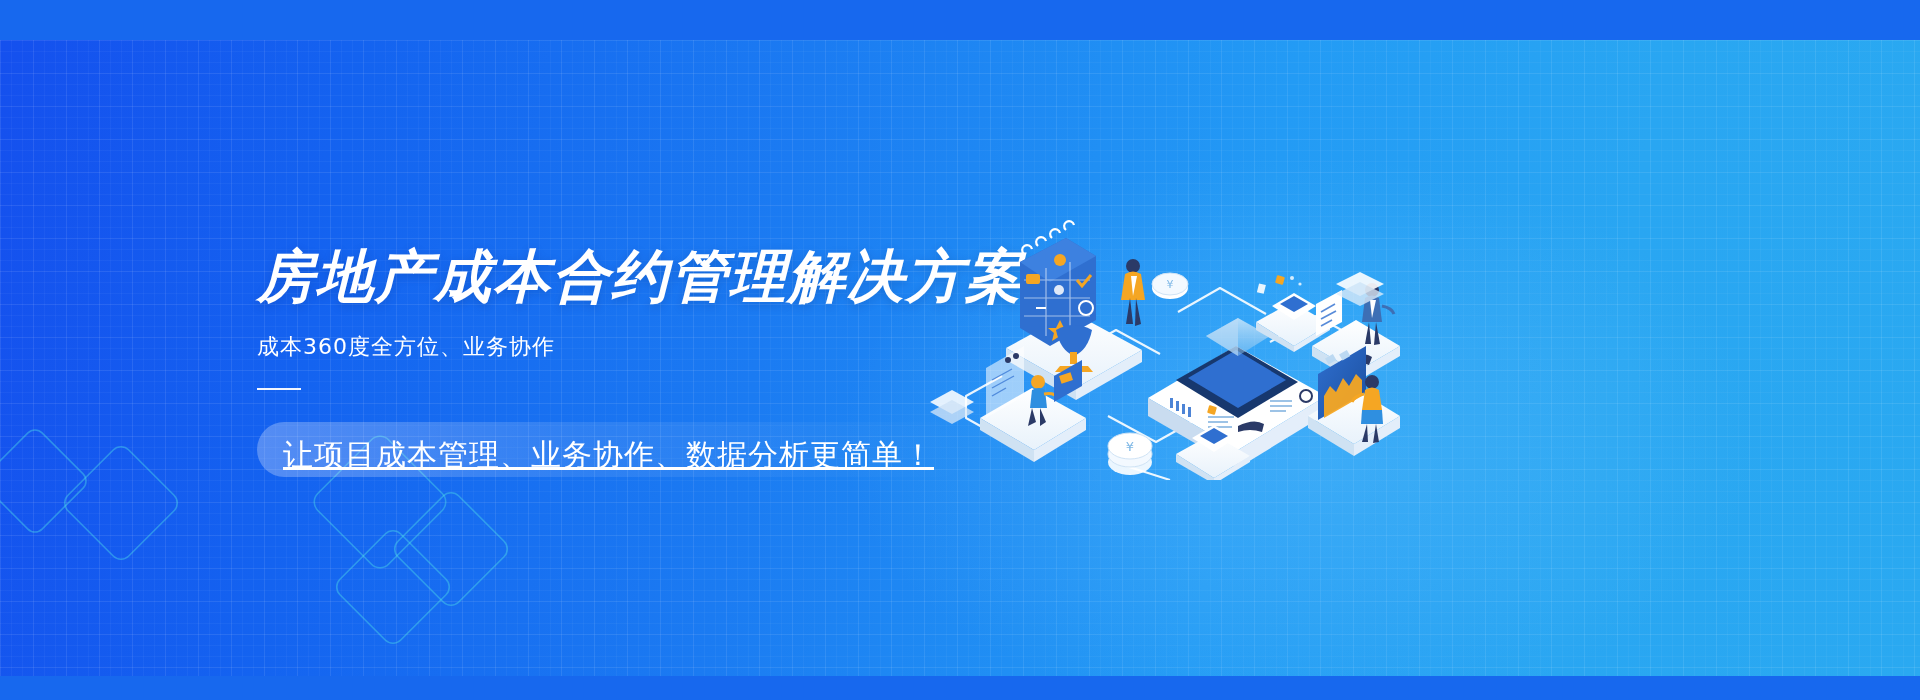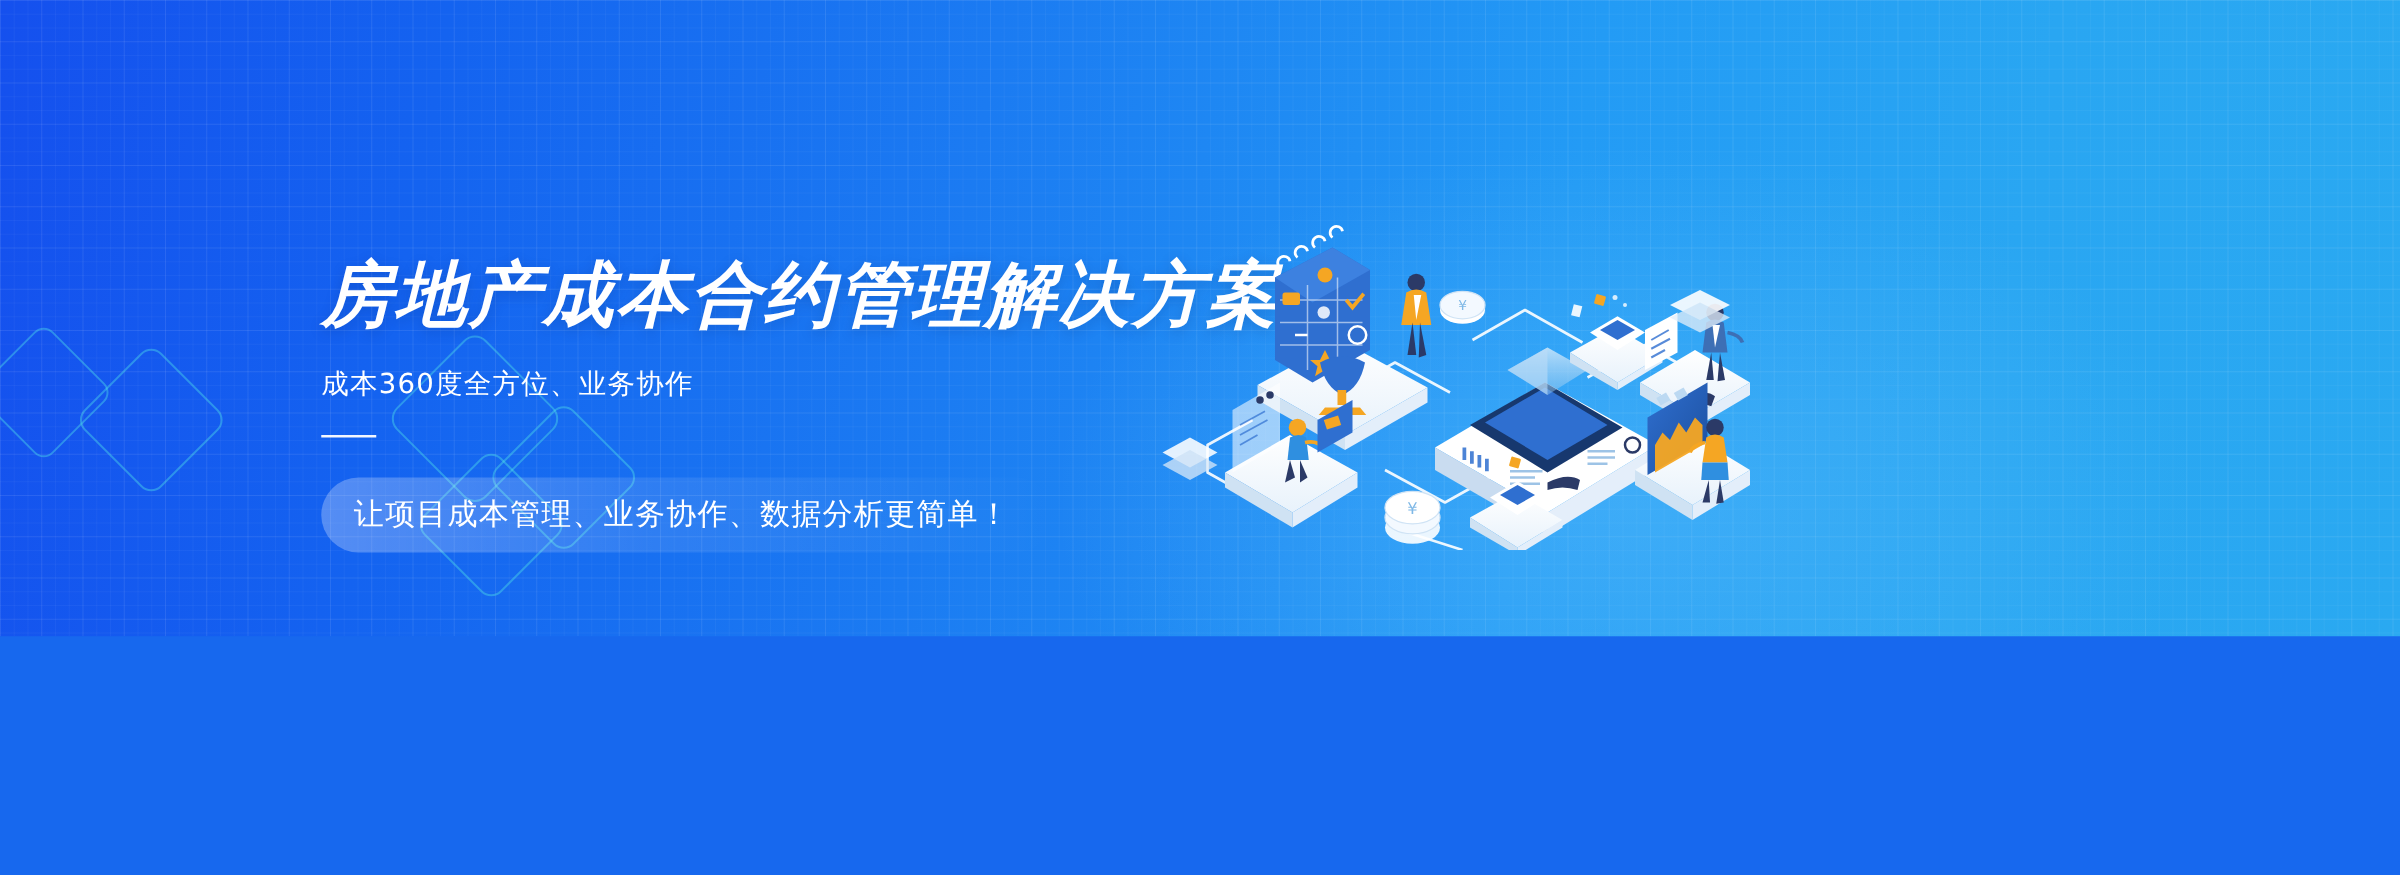--- a/index.html
+++ b/index.html
@@ -2,22 +2,23 @@
 <html><head>
 <meta charset="utf-8">
 <style>
   html,body{margin:0;padding:0;}
   body{
     width:1920px;height:700px;overflow:hidden;
     font-family:"Liberation Sans","DejaVu Sans",sans-serif;
     background:#1768ee;
   }
   .banner{
-    position:relative;width:1920px;height:509px;overflow:hidden;
+    position:relative;width:1920px;height:636px;overflow:hidden;
     background:linear-gradient(100deg,#1550ee 0%,#1463f0 18%,#1b7bf2 40%,#239bf5 64%,#29a6f2 82%,#2aa9f1 100%);
+    margin-top:40px;
   }
   
   .glow{
     position:absolute;right:170px;top:120px;width:900px;height:560px;
     background:radial-gradient(ellipse at center,rgba(120,205,255,.30) 0%,rgba(120,205,255,.12) 45%,rgba(120,205,255,0) 72%);
     pointer-events:none;
   }
   
   .grid{
     position:absolute;inset:0;
@@ -45,24 +46,25 @@
     text-shadow:0 3px 10px rgba(0,40,120,.22);
     font-family:"DejaVu Sans","Liberation Sans",sans-serif;
   }
   .subtitle{
     margin-top:24px;font-size:22px;color:#ffffff;letter-spacing:1px;
     font-family:"DejaVu Sans","Liberation Sans",sans-serif;white-space:nowrap;
   }
   .rule{margin-top:26px;width:44px;height:2px;background:#ffffff;opacity:.95;}
   .cta{
     position:relative;margin-top:32px;display:inline-block;
-    padding:13px 34px 15px 26px;border-radius:30px;
+    padding:13px 34px 1px 26px;border-radius:30px;
     background:linear-gradient(90deg,rgba(255,255,255,.28) 0%,rgba(255,255,255,.10) 45%,rgba(255,255,255,0) 100%);
-    font-size:24px;color:#ffffff;letter-spacing:1px;white-space:nowrap;
+    font-size:30px;color:#ffffff;letter-spacing:1px;white-space:nowrap;
     font-family:"DejaVu Sans","Liberation Sans",sans-serif;
+    text-decoration:underline;
   }
 
   
   .illo{position:absolute;left:920px;top:140px;width:480px;height:300px;}
 </style>
 </head>
 <body>
 
 <div class="banner">
 

